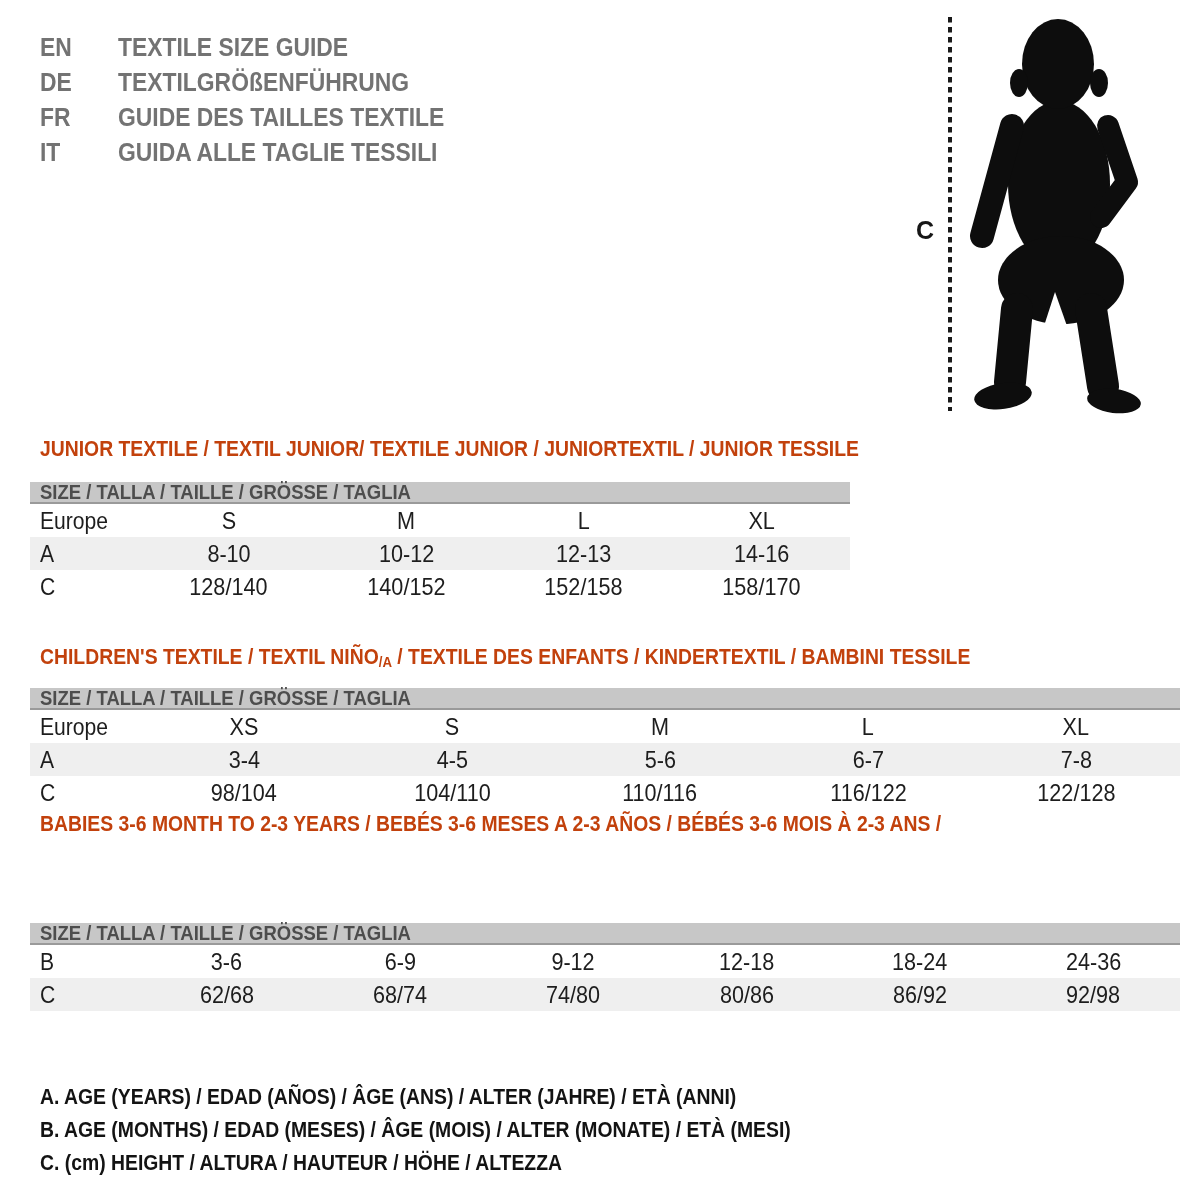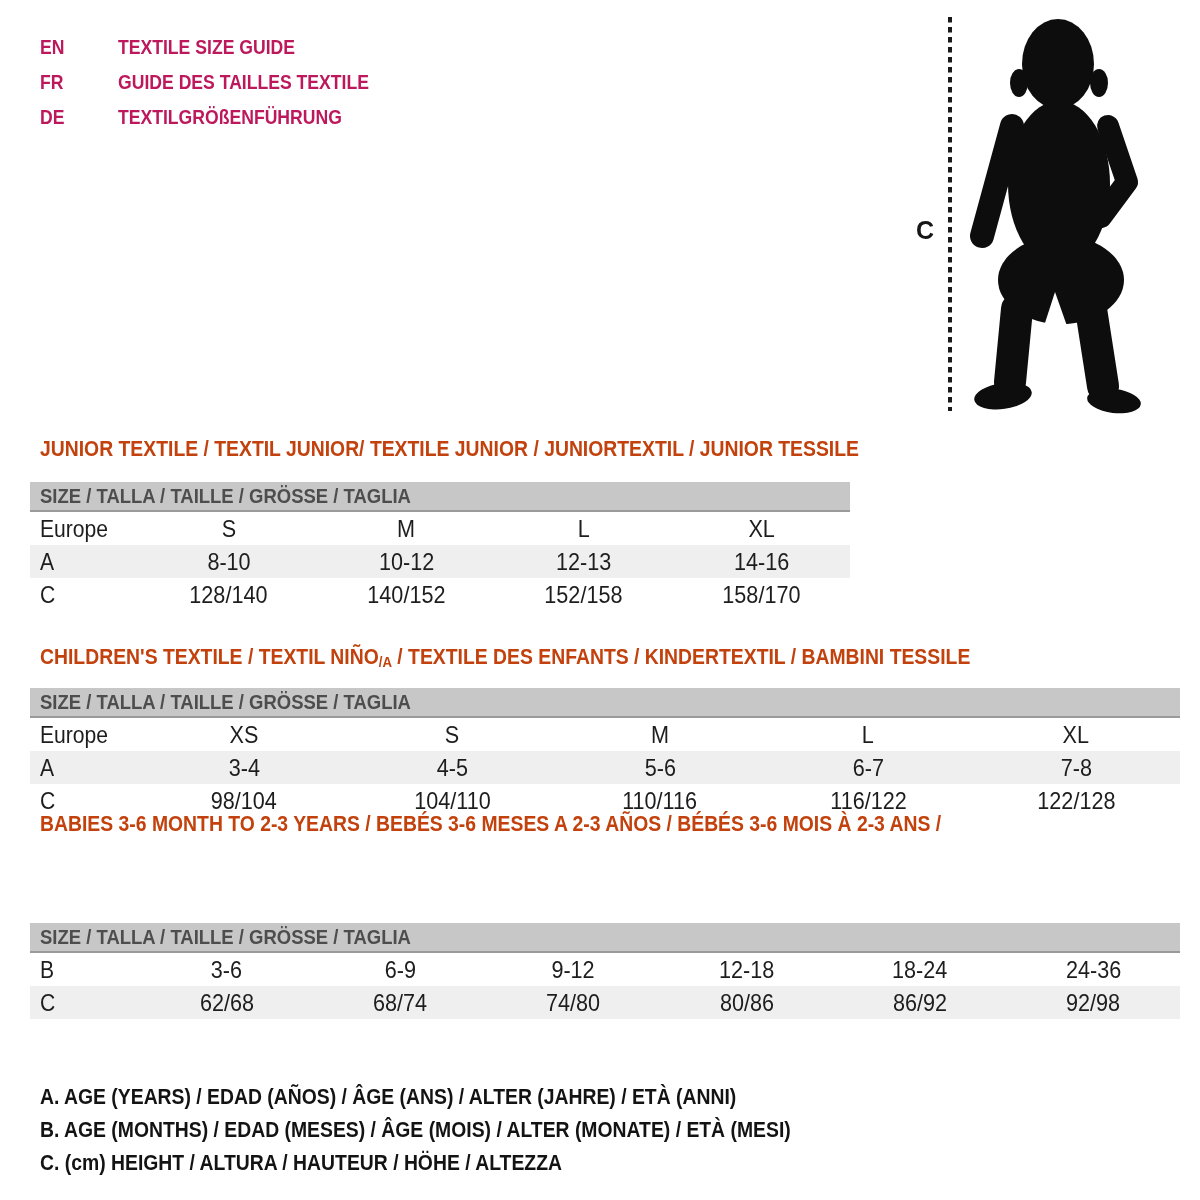--- a/index.html
+++ b/index.html
@@ -7,33 +7,33 @@
     width:1200px;height:1200px;position:relative;background:#ffffff;
     font-family:"Liberation Sans","DejaVu Sans",sans-serif;
     color:#1a1a1a;overflow:hidden;
   }
   .cx{display:inline-block;transform:scaleX(0.88);transform-origin:0 50%;white-space:nowrap;}
   .cxc{display:inline-block;transform:scaleX(0.9);transform-origin:50% 50%;white-space:nowrap;}
 
   
   .lang-block{position:absolute;left:40px;top:30px;}
   .lang-row{display:grid;grid-template-columns:78px auto;height:35px;align-items:center;
-    font-size:20px;font-weight:bold;color:#be185d;}
+    font-size:26px;font-weight:bold;color:#737373;}
 
   
   .figure-svg{position:absolute;left:940px;top:12px;}
   .figure-c{position:absolute;left:916px;top:216px;font-size:25px;font-weight:bold;color:#161616;}
 
   
   .section-title{position:absolute;left:40px;font-size:22px;font-weight:bold;color:#c2410c;line-height:30px;white-space:nowrap;}
   .sub{font-size:15px;vertical-align:-3px;}
 
   
   .stable{position:absolute;left:30px;}
-  .size-bar{height:30px;background:#c7c7c7;border-bottom:2px solid #9a9a9a;
+  .size-bar{height:22px;background:#c7c7c7;border-bottom:2px solid #9a9a9a;
     display:flex;align-items:center;padding-left:10px;box-sizing:border-box;
     font-size:21px;font-weight:bold;color:#4d4d4d;}
   .trow{display:grid;height:33px;align-items:center;font-size:24px;color:#1d1d1d;}
   .t4 .trow{grid-template-columns:110px repeat(4,1fr);}
   .t5 .trow{grid-template-columns:110px repeat(5,1fr);}
   .t6 .trow{grid-template-columns:110px repeat(6,1fr);}
   .cell{text-align:center;}
   .cell.lab{text-align:left;padding-left:10px;}
   .row-alt{background:#efefef;}
 
@@ -43,26 +43,30 @@
 </style>
 </head>
 <body>
 
 <div class="lang-block">
   <div class="lang-row">
     <span class="cx">EN</span>
     <span class="cx">TEXTILE SIZE GUIDE</span>
   </div>
   <div class="lang-row">
+    <span class="cx">DE</span>
+    <span class="cx">TEXTILGRÖßENFÜHRUNG</span>
+  </div>
+  <div class="lang-row">
     <span class="cx">FR</span>
     <span class="cx">GUIDE DES TAILLES TEXTILE</span>
   </div>
   <div class="lang-row">
-    <span class="cx">DE</span>
-    <span class="cx">TEXTILGRÖßENFÜHRUNG</span>
+    <span class="cx">IT</span>
+    <span class="cx">GUIDA ALLE TAGLIE TESSILI</span>
   </div>
 </div>
 
 <span class="figure-c">C</span>
 <svg class="figure-svg" width="215" height="402" viewBox="0 0 215 402" aria-hidden="true">
   <line x1="10" y1="5" x2="10" y2="399" stroke="#191919" stroke-width="4" stroke-dasharray="5.5 4.5"></line>
   <g transform="translate(20,2)" fill="#0d0d0d" stroke="none">
     <ellipse cx="99" cy="170" rx="51" ry="83"></ellipse>
     <path d="M52 112 L22 222" stroke="#0d0d0d" stroke-width="24" stroke-linecap="round" fill="none"></path>
     <path d="M148 112 L167 168 L141 203" stroke="#0d0d0d" stroke-width="22" stroke-linecap="round" stroke-linejoin="round" fill="none"></path>

